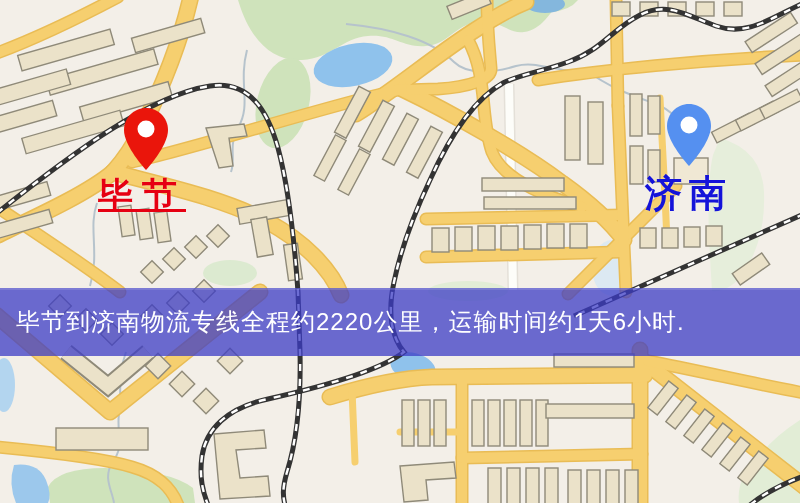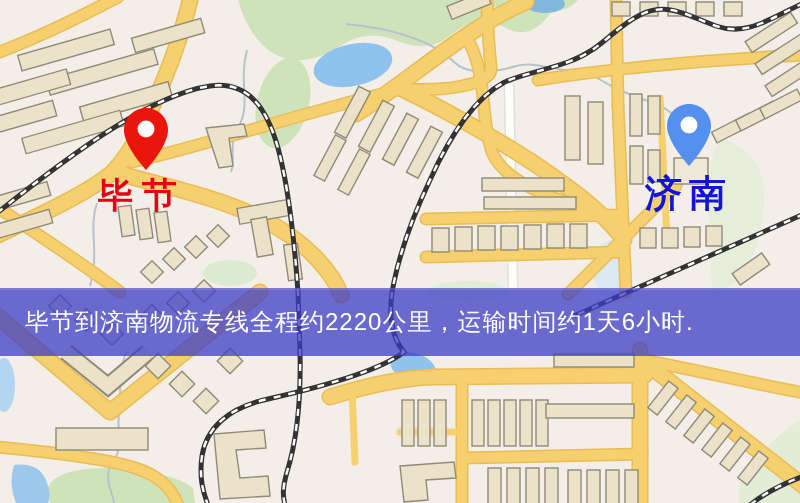--- a/index.html
+++ b/index.html
@@ -17,21 +17,21 @@
     text-shadow:0 0 2px rgba(255,255,255,.35);
   }
   .label-origin{left:88px;top:177px;width:108px;font-size:35px;letter-spacing:9px;}
   .label-dest{left:634px;top:178px;width:110px;font-size:37px;letter-spacing:7px;}
   .banner{
     position:absolute;left:0;top:288px;width:800px;height:68px;z-index:10;
     display:flex;align-items:center;
     box-shadow:inset 0 2px 0 rgba(255,255,255,.12);
   }
   .banner span{
-    padding-left:25px;font-size:24px;letter-spacing:1px;white-space:nowrap;
+    padding-left:16px;font-size:24px;letter-spacing:1px;white-space:nowrap;
   }
 </style>
 </head>
 <body>
 
 <div class="stage">
 
   <svg class="map" width="800" height="503" viewBox="0 0 800 503">
 
     <g fill="#cfe3bb" stroke="none">
@@ -264,21 +264,21 @@
     </svg>
   </div>
 
   <div class="pin" style="left:667px;top:104px;">
     <svg width="44" height="62" viewBox="0 0 44 62">
       <path d="M22 0C9.8 0 0 9.8 0 22c0 16.5 22 40 22 40s22-23.5 22-40C44 9.8 34.2 0 22 0z" style="fill: rgb(85, 144, 240);"></path>
       <circle cx="22" cy="21" r="8.5" fill="#ffffff"></circle>
     </svg>
   </div>
 
-  <div class="place-label label-origin" style="color: rgb(230, 0, 18);">毕节</div>
+  <div class="place-label label-origin" style="color: rgb(230, 0, 18); text-decoration: underline;">毕节</div>
 
   <div class="place-label label-dest" style="color: rgb(20, 19, 217); font-family: Liberation Mono, monospace;">济南</div>
 
   <div class="banner" style="background-color: rgba(60, 60, 197, 0.75);">
     <span style="color: rgb(255, 255, 255);">毕节到济南物流专线全程约2220公里，运输时间约1天6小时.</span>
   </div>
 
 </div>
 
 </body></html>

